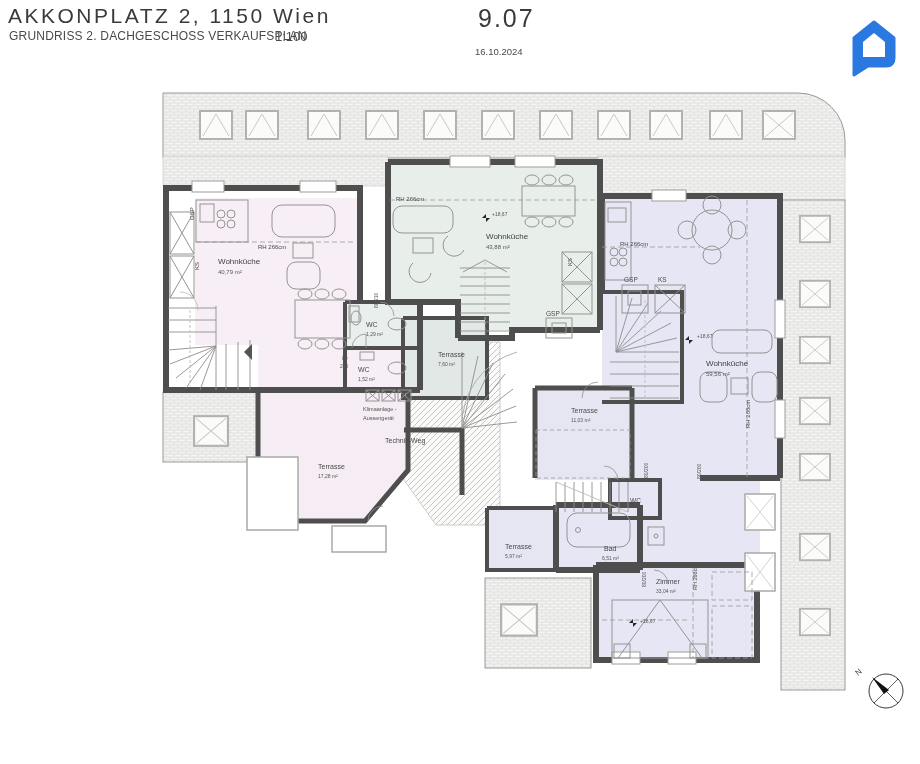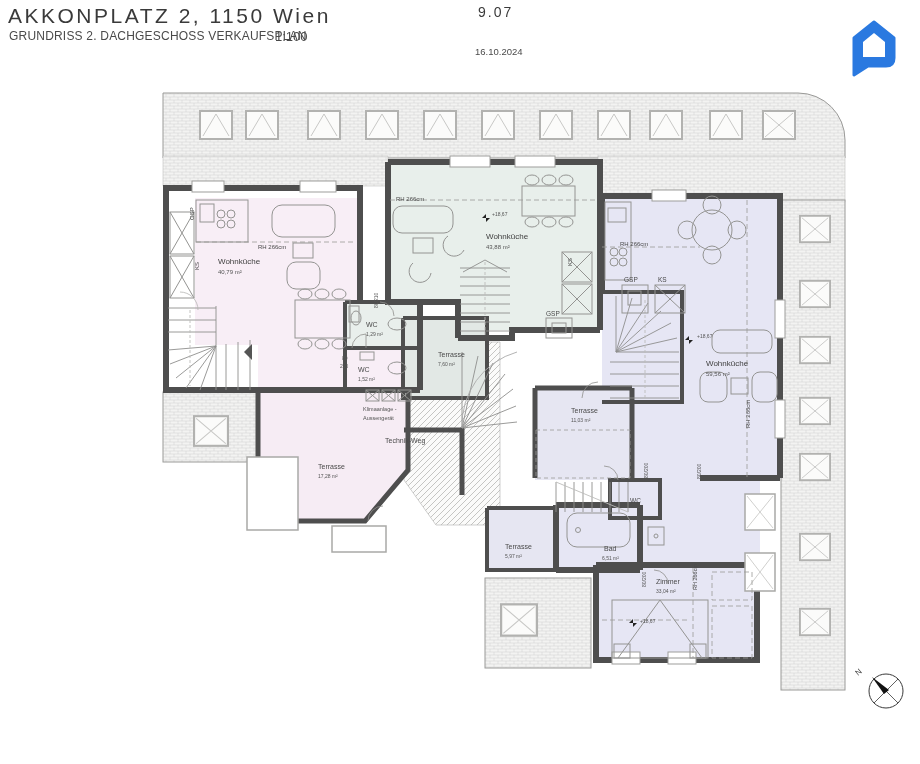--- a/index.html
+++ b/index.html
@@ -1,21 +1,21 @@
 <!DOCTYPE html>
 <html><head>
 <meta charset="utf-8">
 <style>
   html,body{margin:0;padding:0;background:#ffffff;}
   #page{position:relative;width:920px;height:732px;background:#ffffff;overflow:hidden;
         font-family:"Liberation Sans",sans-serif;color:#333;}
   .hdr-title{position:absolute;left:8px;top:4px;font-size:21px;letter-spacing:2.5px;color:#3a3a3a;}
   .hdr-sub{position:absolute;left:9px;top:29px;font-size:12px;color:#4a4a4a;letter-spacing:.2px;}
   .hdr-scale{position:absolute;left:228px;top:29px;font-size:13px;color:#4a4a4a;padding-left:47px;}
-  .hdr-num{position:absolute;left:478px;top:4px;font-size:14px;letter-spacing:2px;color:#3a3a3a;}
+  .hdr-num{position:absolute;left:478px;top:4px;font-size:25px;letter-spacing:2px;color:#3a3a3a;}
   .hdr-date{position:absolute;left:475px;top:29px;font-size:9.5px;color:#4a4a4a;margin-top:17px;}
   .ftr-floor{position:absolute;right:14px;top:728px;font-size:21px;color:#2e2e2e;letter-spacing:.5px;}
   svg text{font-family:"Liberation Sans",sans-serif;fill:#3f3f3f;}
   .rn{font-size:8px;}
   .ra{font-size:6px;fill:#555;}
   .an{font-size:6px;fill:#4a4a4a;}
   .tiny{font-size:5px;fill:#555;}
 </style>
 </head>
 <body>

